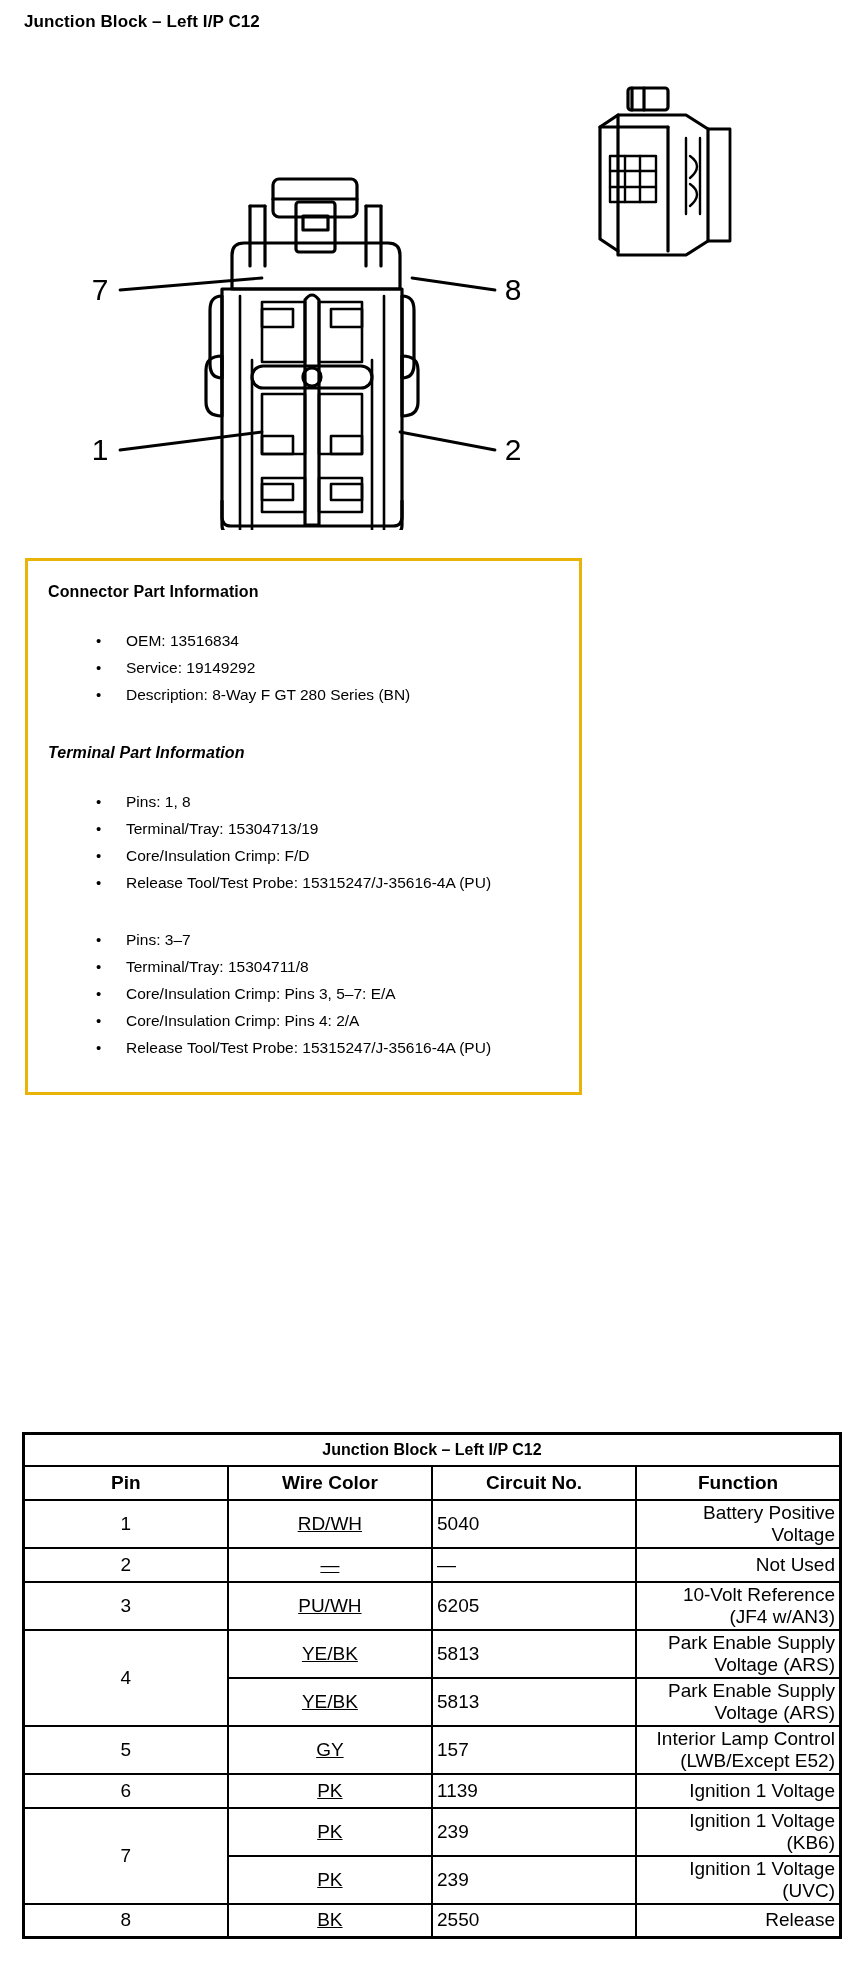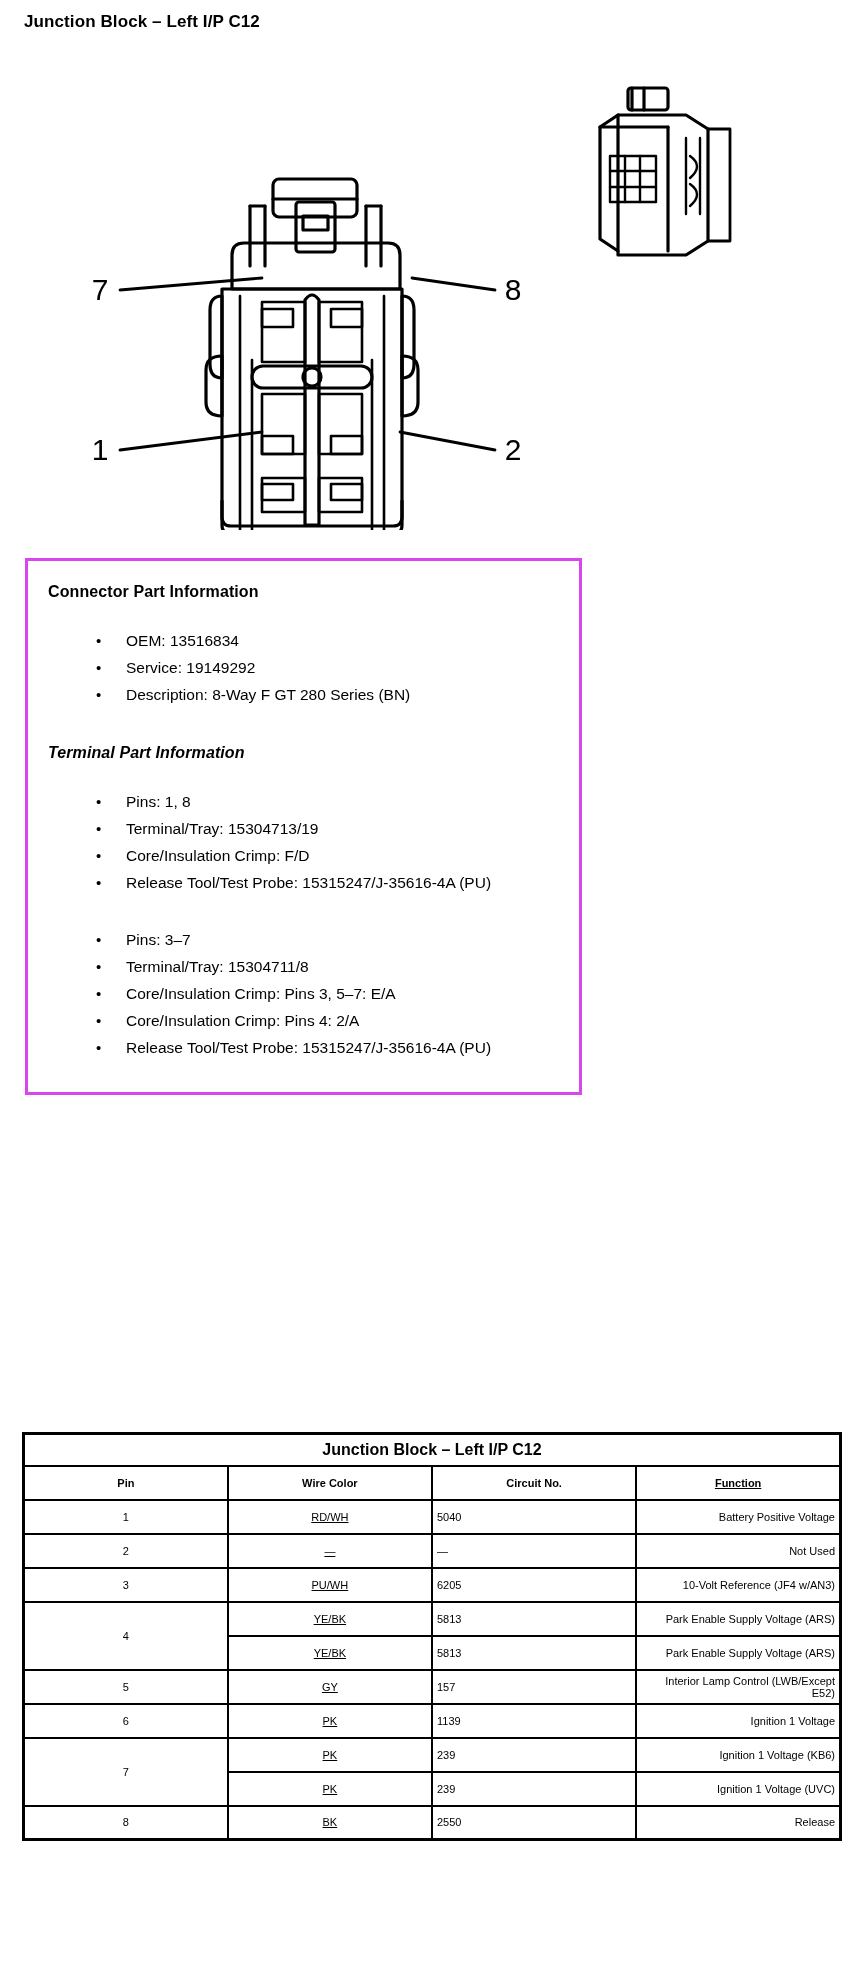--- a/index.html
+++ b/index.html
@@ -35,21 +35,21 @@
   }
   .svg-figure { display: block; }
 
   
   .info-box {
     position: absolute;
     left: 25px;
     top: 558px;
     width: 557px;
     height: 537px;
-    border: 3px solid #d946ef;
+    border: 3px solid #eab308;
     background: #fff;
     padding: 22px 20px 10px 20px;
   }
   .info-heading {
     font-size: 16px;
     font-weight: bold;
     margin: 0 0 6px 0;
     letter-spacing: 0.1px;
   }
   .info-heading.second { margin-top: 36px; font-style: italic; }
@@ -83,40 +83,40 @@
     width: 820px;
   }
   table.pin-table {
     width: 100%;
     border-collapse: collapse;
     table-layout: fixed;
     background: #fff;
   }
   table.pin-table td, table.pin-table th {
     border: 2px solid #000;
-    font-size: 11px;
+    font-size: 19px;
     height: 34px;
     padding: 1px 4px;
     font-weight: normal;
     vertical-align: middle;
   }
   table.pin-table .tbl-title {
     text-align: center;
     font-weight: bold;
     font-size: 16px;
     height: 32px;
   }
   table.pin-table thead th {
     text-align: center;
     font-weight: bold;
   }
   .col-pin    { width: 40px;  text-align: center; }
   .col-color  { width: 112px; text-align: center; }
   .col-circ   { width: 120px; text-align: center; }
-  .col-func   { text-align: left; padding-left: 8px; text-decoration: underline; }
+  .col-func   { text-align: left; padding-left: 8px; }
   td.cell-pin    { text-align: center; }
   td.cell-color  { text-align: center; text-decoration: underline; }
   td.cell-circ   { }
   td.cell-func   { text-align: right; padding-left: 8px; }
   .outer-border { border: 3px solid #000; }
 </style>
 </head>
 <body>
 
 <div class="page-title">Junction Block – Left I/P C12</div>

